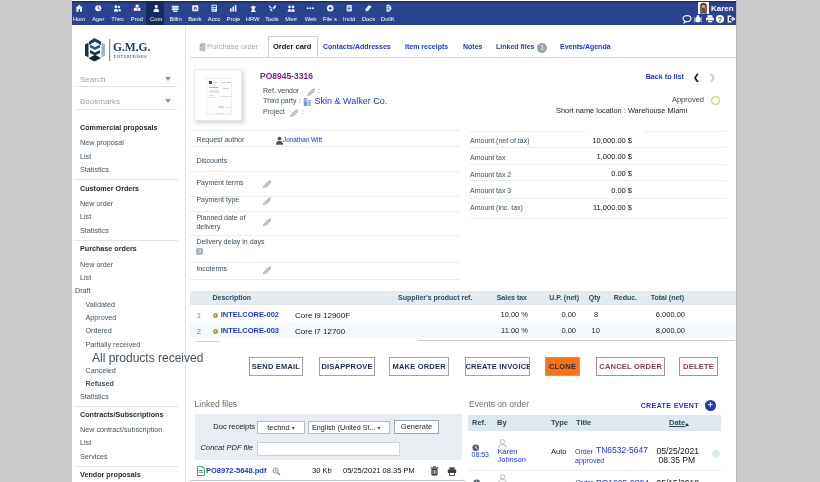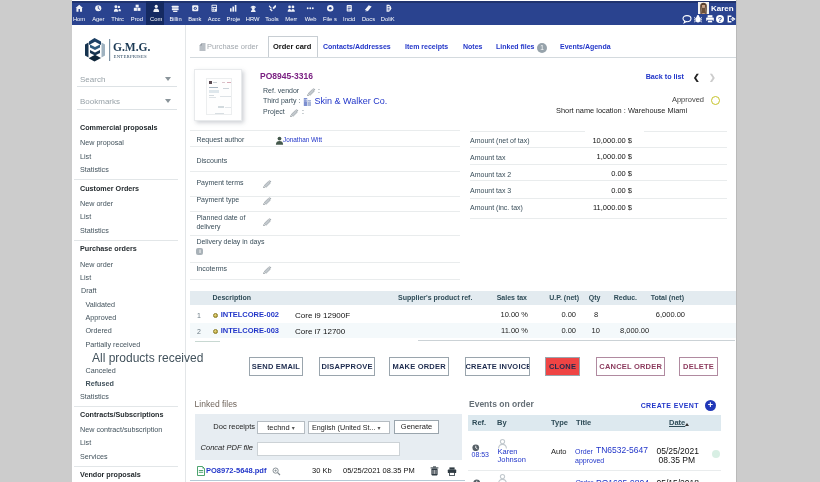--- a/index.html
+++ b/index.html
@@ -175,21 +175,21 @@
 <div class="tx" style="left:8px;top:165.4px;font-size:7.2px;color:#42525c;line-height:10.2px;">Statistics</div>
 <div class="a" style="left:2px;top:178.5px;width:104px;height:1px;background:#e2e6e8;"></div>
 <div class="tx" style="left:8px;top:183.9px;font-size:7.2px;color:#1f262a;line-height:10.2px;font-weight:bold;">Customer Orders</div>
 <div class="tx" style="left:8px;top:198.9px;font-size:7.2px;color:#42525c;line-height:10.2px;">New order</div>
 <div class="tx" style="left:8px;top:212.4px;font-size:7.2px;color:#42525c;line-height:10.2px;">List</div>
 <div class="tx" style="left:8px;top:225.9px;font-size:7.2px;color:#42525c;line-height:10.2px;">Statistics</div>
 <div class="a" style="left:2px;top:239.5px;width:104px;height:1px;background:#e2e6e8;"></div>
 <div class="tx" style="left:8px;top:244.4px;font-size:7.2px;color:#1f262a;line-height:10.2px;font-weight:bold;">Purchase orders</div>
 <div class="tx" style="left:8px;top:259.9px;font-size:7.2px;color:#42525c;line-height:10.2px;">New order</div>
 <div class="tx" style="left:8px;top:273.4px;font-size:7.2px;color:#42525c;line-height:10.2px;">List</div>
-<div class="tx" style="left:9px;top:286.4px;font-size:7.2px;color:#42525c;line-height:10.2px;">Draft</div>
+<div class="tx" style="left:3px;top:286.4px;font-size:7.2px;color:#42525c;line-height:10.2px;">Draft</div>
 <div class="tx" style="left:13.5px;top:299.9px;font-size:7.2px;color:#42525c;line-height:10.2px;">Validated</div>
 <div class="tx" style="left:13.5px;top:312.9px;font-size:7.2px;color:#42525c;line-height:10.2px;">Approved</div>
 <div class="tx" style="left:13.5px;top:326.4px;font-size:7.2px;color:#42525c;line-height:10.2px;">Ordered</div>
 <div class="tx" style="left:13.5px;top:339.9px;font-size:7.2px;color:#42525c;line-height:10.2px;">Partially received</div>
 <div class="tx" style="left:20px;top:352.9px;font-size:12px;color:#42525c;line-height:10.2px;text-align:right;">All products received</div>
 <div class="tx" style="left:13.5px;top:366.4px;font-size:7.2px;color:#42525c;line-height:10.2px;">Canceled</div>
 <div class="tx" style="left:13.5px;top:379.4px;font-size:7.2px;color:#42525c;line-height:10.2px;font-weight:bold;">Refused</div>
 <div class="tx" style="left:8px;top:392.4px;font-size:7.2px;color:#42525c;line-height:10.2px;">Statistics</div>
 <div class="a" style="left:2px;top:406px;width:104px;height:1px;background:#e2e6e8;"></div>
 <div class="tx" style="left:8px;top:410.4px;font-size:7.2px;color:#1f262a;line-height:10.2px;font-weight:bold;">Contracts/Subscriptions</div>
@@ -340,26 +340,26 @@
 <div class="tx" style="left:437px;top:310.4px;font-size:7.5px;color:#222;line-height:10.5px;width:67px;text-align:right;">0.00</div>
 <div class="tx" style="left:522px;top:310.4px;font-size:7.5px;color:#222;line-height:10.5px;">8</div>
 <div class="tx" style="left:548px;top:310.4px;font-size:7.5px;color:#222;line-height:10.5px;width:65px;text-align:right;">6,000.00</div>
 <div class="tx" style="left:125px;top:326.5px;font-size:7px;color:#6a7a84;line-height:10.0px;">2</div>
 <div class="a" style="left:140.5px;top:329.0px;width:5px;height:5px;border-radius:50%;border:0.5px solid #8a7c22;box-sizing:border-box;background:radial-gradient(circle at 35% 30%, #eedd90, #a8931f);"></div>
 <div class="tx" style="left:148.7px;top:326.2px;font-size:7.5px;color:#2236c9;line-height:10.5px;font-weight:bold;">INTELCORE-003</div>
 <div class="tx" style="left:223px;top:326.0px;font-size:8px;color:#111;line-height:11.0px;">Core i7 12700</div>
 <div class="tx" style="left:387px;top:326.2px;font-size:7.5px;color:#222;line-height:10.5px;width:69px;text-align:right;">11.00 %</div>
 <div class="tx" style="left:437px;top:326.2px;font-size:7.5px;color:#222;line-height:10.5px;width:67px;text-align:right;">0.00</div>
 <div class="tx" style="left:519.5px;top:326.2px;font-size:7.5px;color:#222;line-height:10.5px;">10</div>
-<div class="tx" style="left:548px;top:326.2px;font-size:7.5px;color:#222;line-height:10.5px;width:65px;text-align:left;">8,000.00</div>
+<div class="tx" style="left:548px;top:326.2px;font-size:7.5px;color:#222;line-height:10.5px;width:65px;text-align:right;">8,000.00</div>
 <div class="a" style="left:177px;top:356.5px;width:54px;height:19px;background:#fff;border:1px solid #9aa5ad;box-sizing:border-box;color:#1d2b4e;font-weight:bold;font-size:7.5px;line-height:17px;text-align:center;letter-spacing:0.2px;white-space:nowrap;overflow:hidden;">SEND EMAIL</div>
 <div class="a" style="left:246.8px;top:356.5px;width:56.5px;height:19px;background:#fff;border:1px solid #9aa5ad;box-sizing:border-box;color:#1d2b4e;font-weight:bold;font-size:7.5px;line-height:17px;text-align:center;letter-spacing:0.2px;white-space:nowrap;overflow:hidden;">DISAPPROVE</div>
 <div class="a" style="left:317.3px;top:356.5px;width:59.7px;height:19px;background:#fff;border:1px solid #9aa5ad;box-sizing:border-box;color:#1d2b4e;font-weight:bold;font-size:7.5px;line-height:17px;text-align:center;letter-spacing:0.2px;white-space:nowrap;overflow:hidden;">MAKE ORDER</div>
 <div class="a" style="left:392.5px;top:356.5px;width:65px;height:19px;background:#fff;border:1px solid #9aa5ad;box-sizing:border-box;color:#1d2b4e;font-weight:bold;font-size:7.5px;line-height:17px;text-align:center;letter-spacing:0.2px;white-space:nowrap;overflow:hidden;">CREATE INVOICE</div>
-<div class="a" style="left:473px;top:356.5px;width:35px;height:19px;background:#ef4444;border:1px solid #9aa5ad;box-sizing:border-box;color:#1d2b4e;font-weight:bold;font-size:7.5px;line-height:17px;text-align:center;letter-spacing:0.2px;white-space:nowrap;overflow:hidden;">CLONE</div>
+<div class="a" style="left:473px;top:356.5px;width:35px;height:19px;background:#f97316;border:1px solid #9aa5ad;box-sizing:border-box;color:#1d2b4e;font-weight:bold;font-size:7.5px;line-height:17px;text-align:center;letter-spacing:0.2px;white-space:nowrap;overflow:hidden;">CLONE</div>
 <div class="a" style="left:524.4px;top:356.5px;width:68.6px;height:19px;background:#fff;border:1px solid #b08aa0;box-sizing:border-box;color:#8c3a5d;font-weight:bold;font-size:7.5px;line-height:17px;text-align:center;letter-spacing:0.2px;white-space:nowrap;overflow:hidden;">CANCEL ORDER</div>
 <div class="a" style="left:607px;top:356.5px;width:39px;height:19px;background:#fff;border:1px solid #b08aa0;box-sizing:border-box;color:#8c3a5d;font-weight:bold;font-size:7.5px;line-height:17px;text-align:center;letter-spacing:0.2px;white-space:nowrap;overflow:hidden;">DELETE</div>
 <div class="tx" style="left:122.6px;top:399.2px;font-size:8.5px;color:#70655c;line-height:11.5px;">Linked files</div>
 <div class="a" style="left:123px;top:413.8px;width:267px;height:46.5px;background:#e7edf2;"></div>
 <div class="tx" style="left:103px;top:421.8px;font-size:7.5px;color:#222;line-height:10.5px;width:80px;text-align:right;">Doc receipts</div>
 <div class="a" style="left:185px;top:420.5px;width:48px;height:13px;background:#fff;border:1px solid #b5bcc2;box-sizing:border-box;font-size:7.5px;line-height:11px;color:#222;text-align:center;">technd <span style="font-size:6px;color:#555;">▾</span></div>
 <div class="a" style="left:236px;top:420.5px;width:82px;height:13px;background:#fff;border:1px solid #b5bcc2;box-sizing:border-box;font-size:7.2px;line-height:11px;color:#222;padding-left:3px;white-space:nowrap;overflow:hidden;">English (United St... <span style="font-size:6px;color:#555;">▾</span></div>
 <div class="a" style="left:322px;top:419.5px;width:45px;height:14.5px;background:#fff;border:1px solid #9aa5ad;box-sizing:border-box;font-size:7.5px;line-height:12.5px;color:#222;text-align:center;">Generate</div>
 <div class="tx" style="left:101px;top:442.8px;font-size:7.5px;color:#222;line-height:10.5px;width:80px;text-align:right;font-style:italic;">Concat PDF file</div>
 <div class="a" style="left:185px;top:441.5px;width:143px;height:14px;background:#fff;border:1px solid #ccd2d6;box-sizing:border-box;"></div>
@@ -382,21 +382,21 @@
         <rect x="0.6" y="1.4" width="7.8" height="1" fill="#2f3a42"></rect>
         <rect x="3" y="0.4" width="3" height="1" fill="#2f3a42"></rect>
         <path d="M3 4 L3 8 M4.5 4 L4.5 8 M6 4 L6 8" stroke="#fff" stroke-width="0.6"></path>
       </svg>
 <svg class="a" style="left:375px;top:466.5px" width="10" height="9" viewBox="0 0 10 9">
         <rect x="2.4" y="0.4" width="5.2" height="2.2" fill="#2f3a42"></rect>
         <rect x="0.8" y="2.6" width="8.4" height="3.4" rx="0.6" fill="#2f3a42"></rect>
         <rect x="2.4" y="5.4" width="5.2" height="3" fill="#fff" stroke="#2f3a42" stroke-width="0.8"></rect>
       </svg>
 <div class="a" style="left:118px;top:479.8px;width:275px;height:1.2px;background:#b5cad6;"></div>
-<div class="tx" style="left:397px;top:399.2px;font-size:8.5px;color:#667077;line-height:11.5px;font-weight:bold;">Events on order</div>
+<div class="tx" style="left:397px;top:399.2px;font-size:8.5px;color:#667077;line-height:11.5px;">Events on order</div>
 <div class="tx" style="left:507px;top:401.0px;font-size:7px;color:#2236c9;line-height:10.0px;font-weight:bold;width:120px;text-align:right;letter-spacing:0.4px;">CREATE EVENT</div>
 <div class="a" style="left:633px;top:400px;width:11px;height:11px;border-radius:50%;background:#2138b8;color:#fff;font-size:9px;line-height:10.5px;text-align:center;font-weight:bold;">+</div>
 <div class="a" style="left:395.5px;top:414.8px;width:253.5px;height:16px;background:#dde9ef;"></div>
 <div class="tx" style="left:400px;top:417.8px;font-size:7.5px;color:#2e4b57;line-height:10.5px;font-weight:bold;">Ref.</div>
 <div class="tx" style="left:425px;top:417.8px;font-size:7.5px;color:#2e4b57;line-height:10.5px;font-weight:bold;">By</div>
 <div class="tx" style="left:479px;top:417.8px;font-size:7.5px;color:#2e4b57;line-height:10.5px;font-weight:bold;">Type</div>
 <div class="tx" style="left:504px;top:417.8px;font-size:7.5px;color:#2e4b57;line-height:10.5px;font-weight:bold;">Title</div>
 <div class="tx" style="left:597px;top:417.8px;font-size:7.5px;color:#2e4b57;line-height:10.5px;font-weight:bold;"><span style="text-decoration:underline;">Date</span></div>
 <div class="a" style="left:613px;top:422.5px;width:0;height:0;border-left:2.8px solid transparent;border-right:2.8px solid transparent;border-bottom:3.6px solid #333;"></div>
 <svg class="a" style="left:400.4px;top:443.5px" width="7.5" height="7.5" viewBox="0 0 8 8">

